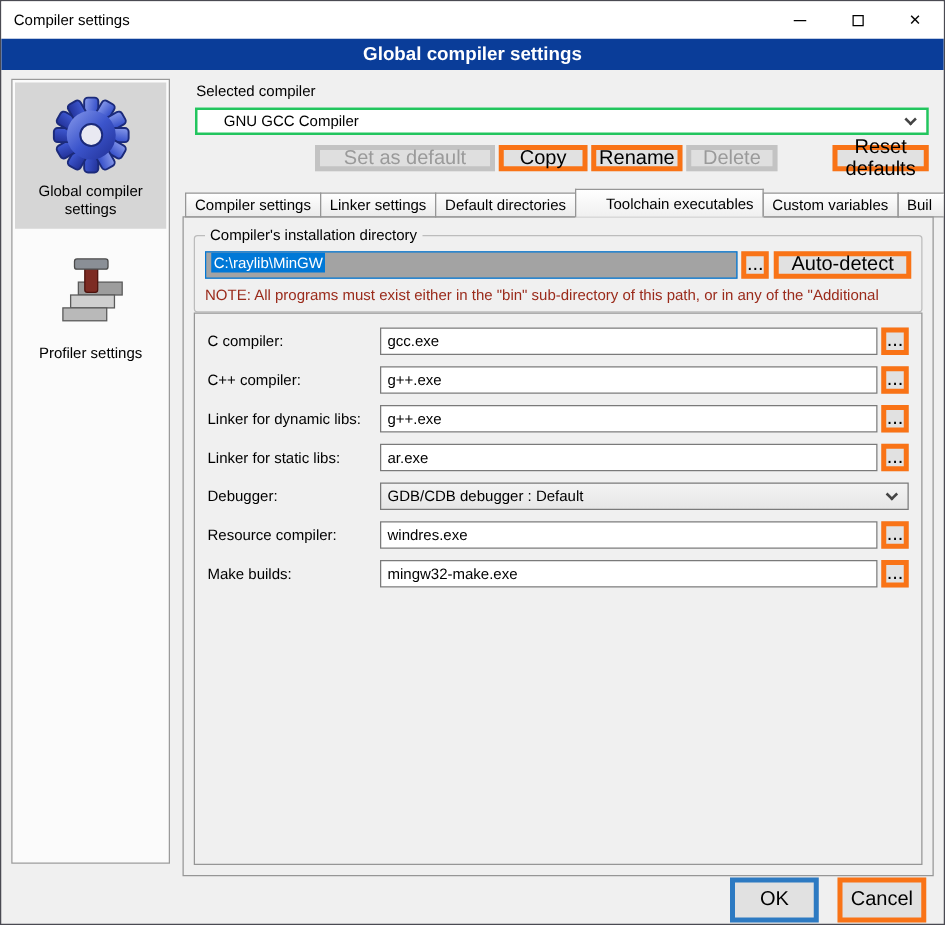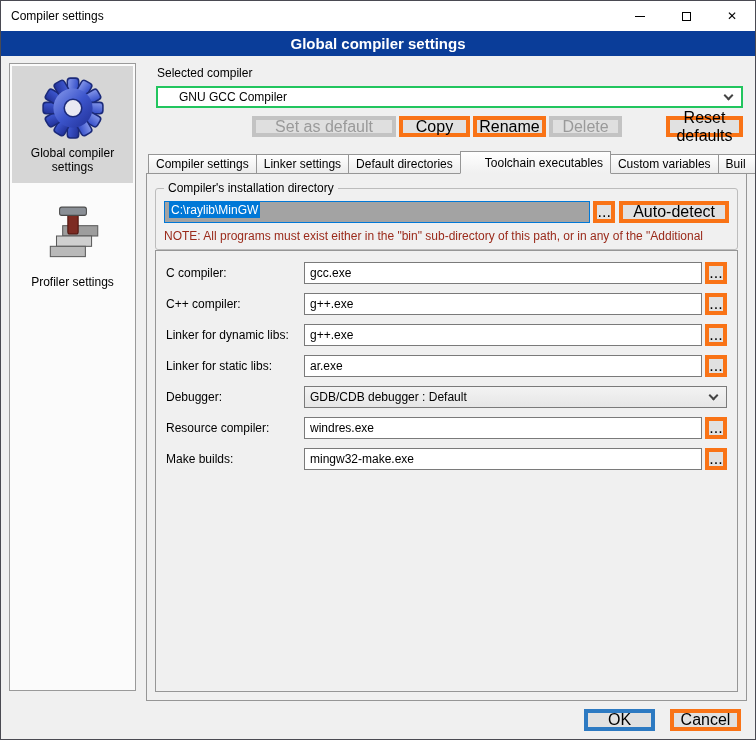--- a/index.html
+++ b/index.html
@@ -85,21 +85,21 @@
   .form-row { display:flex; align-items:center; margin-bottom:9px; }
   .form-label { width:138px; flex-shrink:0; }
   .text-input { flex:1; height:22px; border:1px solid #7a7a7a; background:#fff; display:flex;
                 align-items:center; padding-left:5px; overflow:hidden; white-space:nowrap; }
   .dropdown { flex:1; height:22px; border:1px solid #7a7a7a; background:linear-gradient(#f3f3f3,#e6e6e6);
               display:flex; align-items:center; padding-left:5px; cursor:default; }
 
   
   .footer { height:38px; display:flex; align-items:center; justify-content:flex-end; gap:15px;
             padding-right:14px; flex-shrink:0; }
-  .footer .btn { width:71px; height:22px;text-align:center; }
+  .footer .btn { width:71px; height:36px;text-align:center; }
   .btn-ok { border-color:#2d7ac2; }
 </style>
 </head>
 <body>
 
 <div class="window">
 
   <div class="titlebar">
     <span class="title">Compiler settings</span>
     <div class="win-controls">

